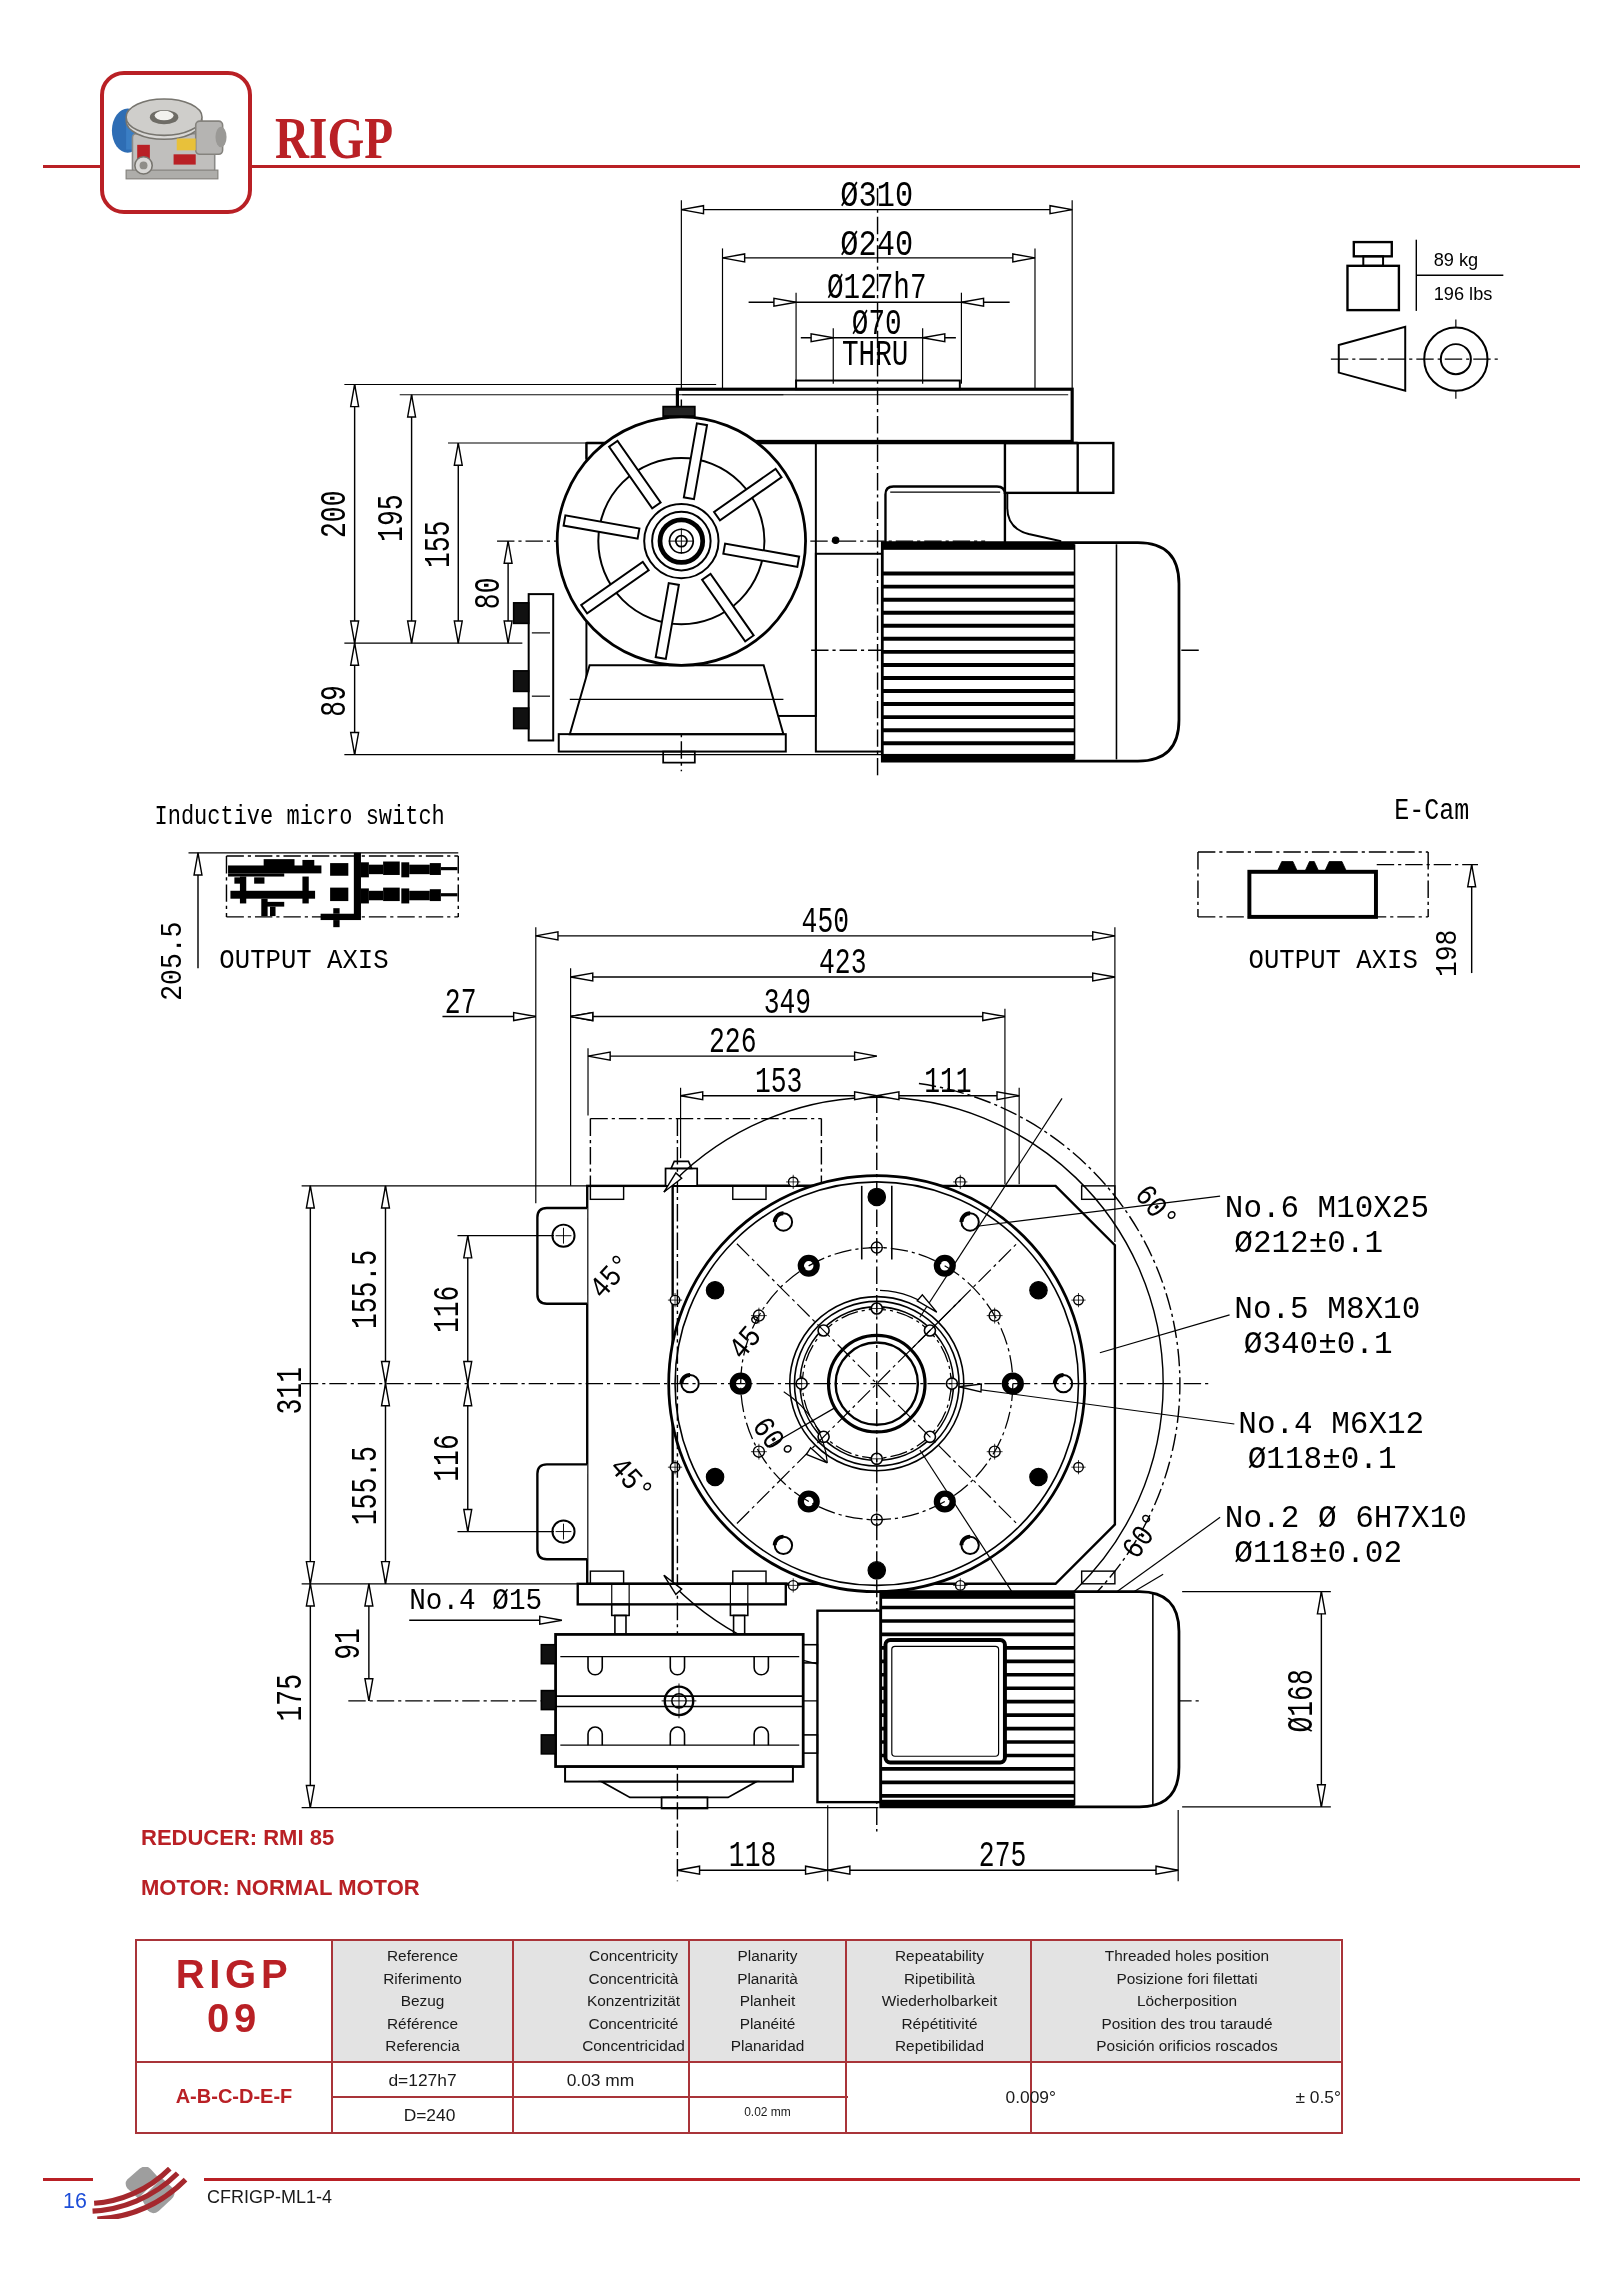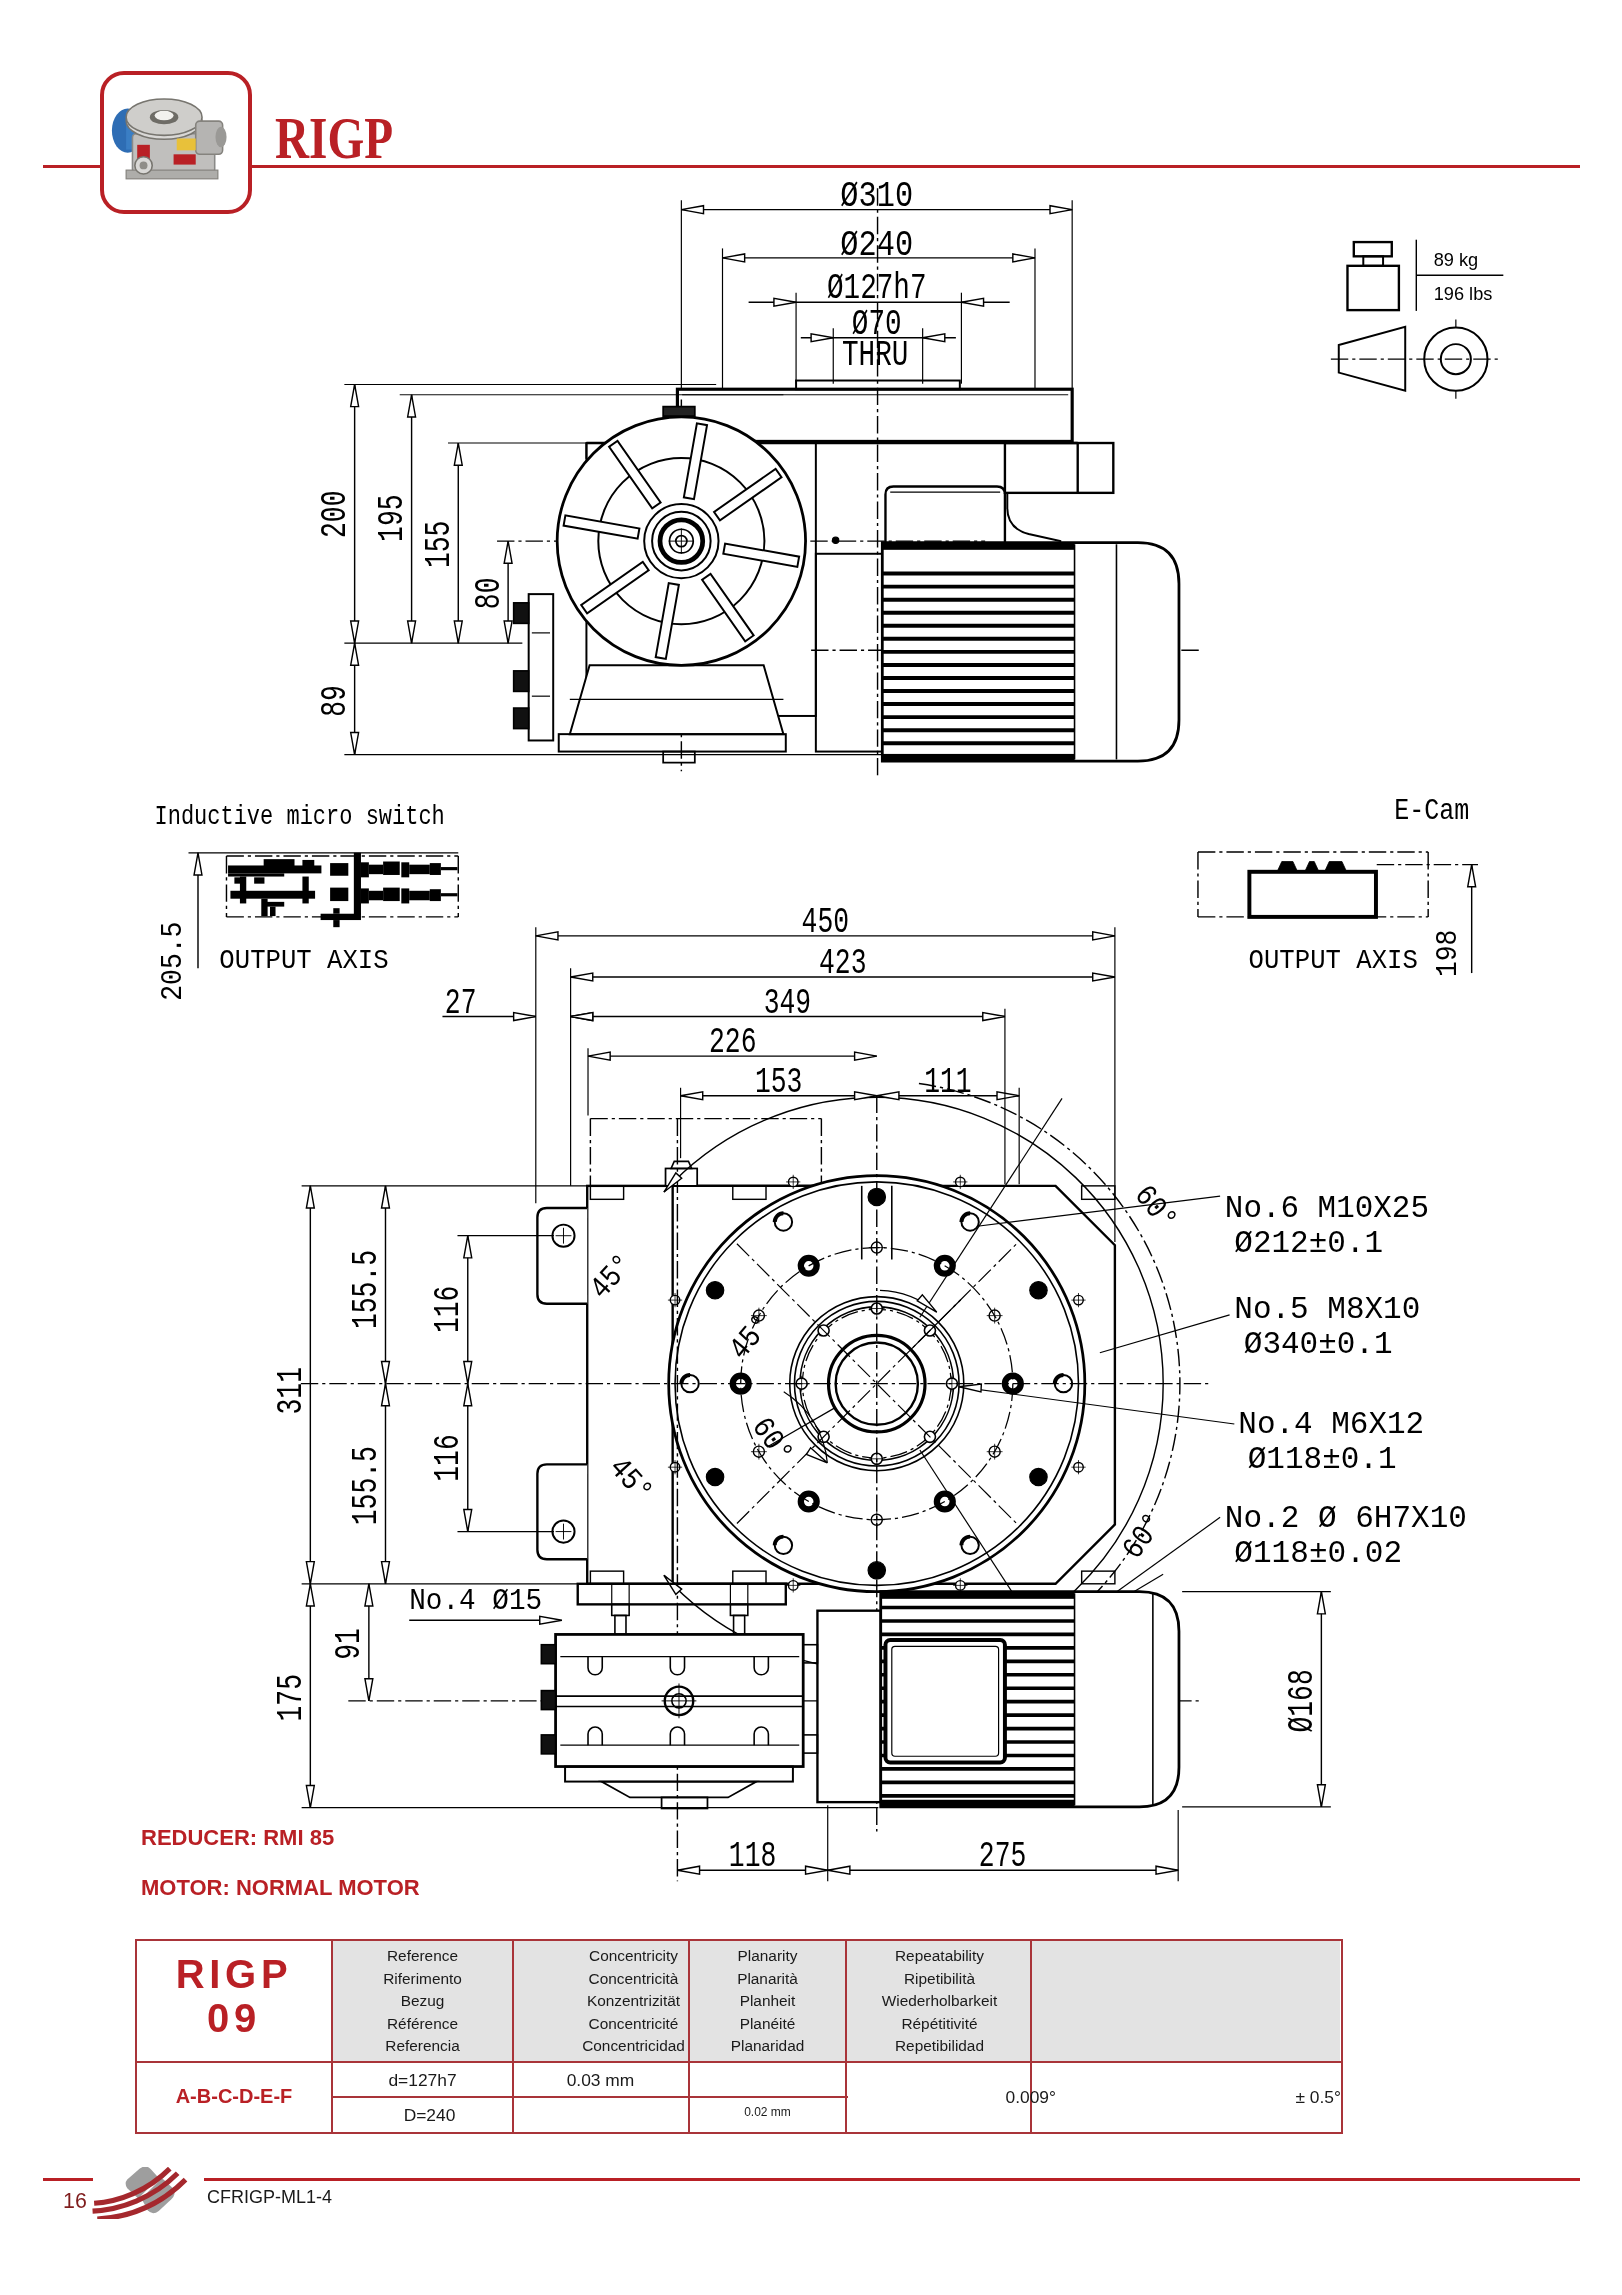--- a/index.html
+++ b/index.html
@@ -539,32 +539,33 @@
     <div class="abs" style="left:551px;top:0;width:2.4px;height:191px;background:#a93439"></div>
     <div class="abs" style="left:708px;top:0;width:2.4px;height:191px;background:#a93439"></div>
     <div class="abs" style="left:893px;top:0;width:2.4px;height:191px;background:#a93439"></div>
     <div class="abs" style="left:0;top:120px;width:1204px;height:2.4px;background:#a93439"></div>
     <div class="abs" style="left:194px;top:155px;width:517px;height:2.4px;background:#a93439"></div>
     <div class="abs red" style="left:0;top:11px;width:194px;text-align:center;font-size:40px;font-weight:bold;letter-spacing:4.7px;line-height:44px;">RIGP<br>09</div>
     <div class="abs" style="left:196px;top:4px;width:179px;text-align:center;line-height:22.6px;">Reference<br>Riferimento<br>Bezug<br>Référence<br>Referencia</div>
     <div class="abs" style="left:377px;top:4px;width:173px;text-align:center;line-height:22.6px;margin-left:33px;">Concentricity<br>Concentricità<br>Konzentrizität<br>Concentricité<br>Concentricidad</div>
     <div class="abs" style="left:553px;top:4px;width:155px;text-align:center;line-height:22.6px;">Planarity<br>Planarità<br>Planheit<br>Planéité<br>Planaridad</div>
     <div class="abs" style="left:711px;top:4px;width:183px;text-align:center;line-height:22.6px;">Repeatability<br>Ripetibilità<br>Wiederholbarkeit<br>Répétitivité<br>Repetibilidad</div>
+    <div class="abs" style="left:896px;top:4px;width:308px;text-align:center;line-height:22.6px;">Threaded holes position<br>Posizione fori filettati<br>Löcherposition<br>Position des trou taraudé<br>Posición orificios roscados</div>
     <div class="abs red" style="left:0;top:144px;width:194px;text-align:center;font-size:20px;font-weight:bold;">A-B-C-D-E-F</div>
     <div class="abs" style="left:196px;top:129px;width:179px;text-align:center;font-size:17.4px;">d=127h7</div>
     <div class="abs" style="left:196px;top:164px;width:193px;text-align:center;font-size:17.4px;">D=240</div>
     <div class="abs" style="left:377px;top:129px;width:173px;text-align:center;font-size:17.4px;">0.03 mm</div>
     <div class="abs" style="left:553px;top:164px;width:155px;text-align:center;font-size:12px;">0.02 mm</div>
     <div class="abs" style="left:711px;top:146px;width:208px;text-align:right;font-size:17.4px;">0.009°</div>
     <div class="abs" style="left:896px;top:146px;width:308px;text-align:right;font-size:17.4px;">± 0.5°</div>
   </div>
 
   <div class="abs" style="left:43px;top:2178px;width:50px;height:3.2px;background:#b92025"></div>
   <div class="abs" style="left:204px;top:2178px;width:1376px;height:3.2px;background:#b92025"></div>
-  <div class="abs" style="left:63px;top:2189px;font-size:21.4px;color:#7f1d1d;">16</div>
+  <div class="abs" style="left:63px;top:2189px;font-size:21.4px;color:#1d4ed8;">16</div>
   <div class="abs" style="left:207px;top:2187px;font-size:18px;color:#1a1a1a;">CFRIGP-ML1-4</div>
   <svg class="abs" style="left:89px;top:2167px" width="119" height="52" viewBox="0 0 150 66">
     <g fill="#9e9e9e">
       <path d="M48,16 L64,2 Q72,-4 78,3 L88,14 L62,40 L48,27 Q44,21 48,16 Z"></path>
       <path d="M66,40 L92,14 L106,27 Q111,34 104,41 L88,56 Q80,62 74,55 Z"></path>
     </g>
     <g stroke="#a5282d" stroke-width="6.5" fill="none">
       <path d="M6,46 C38,44 74,30 102,2"></path>
       <path d="M4,56 C40,54 80,40 112,8"></path>
       <path d="M10,66 C48,64 88,50 122,16"></path>

